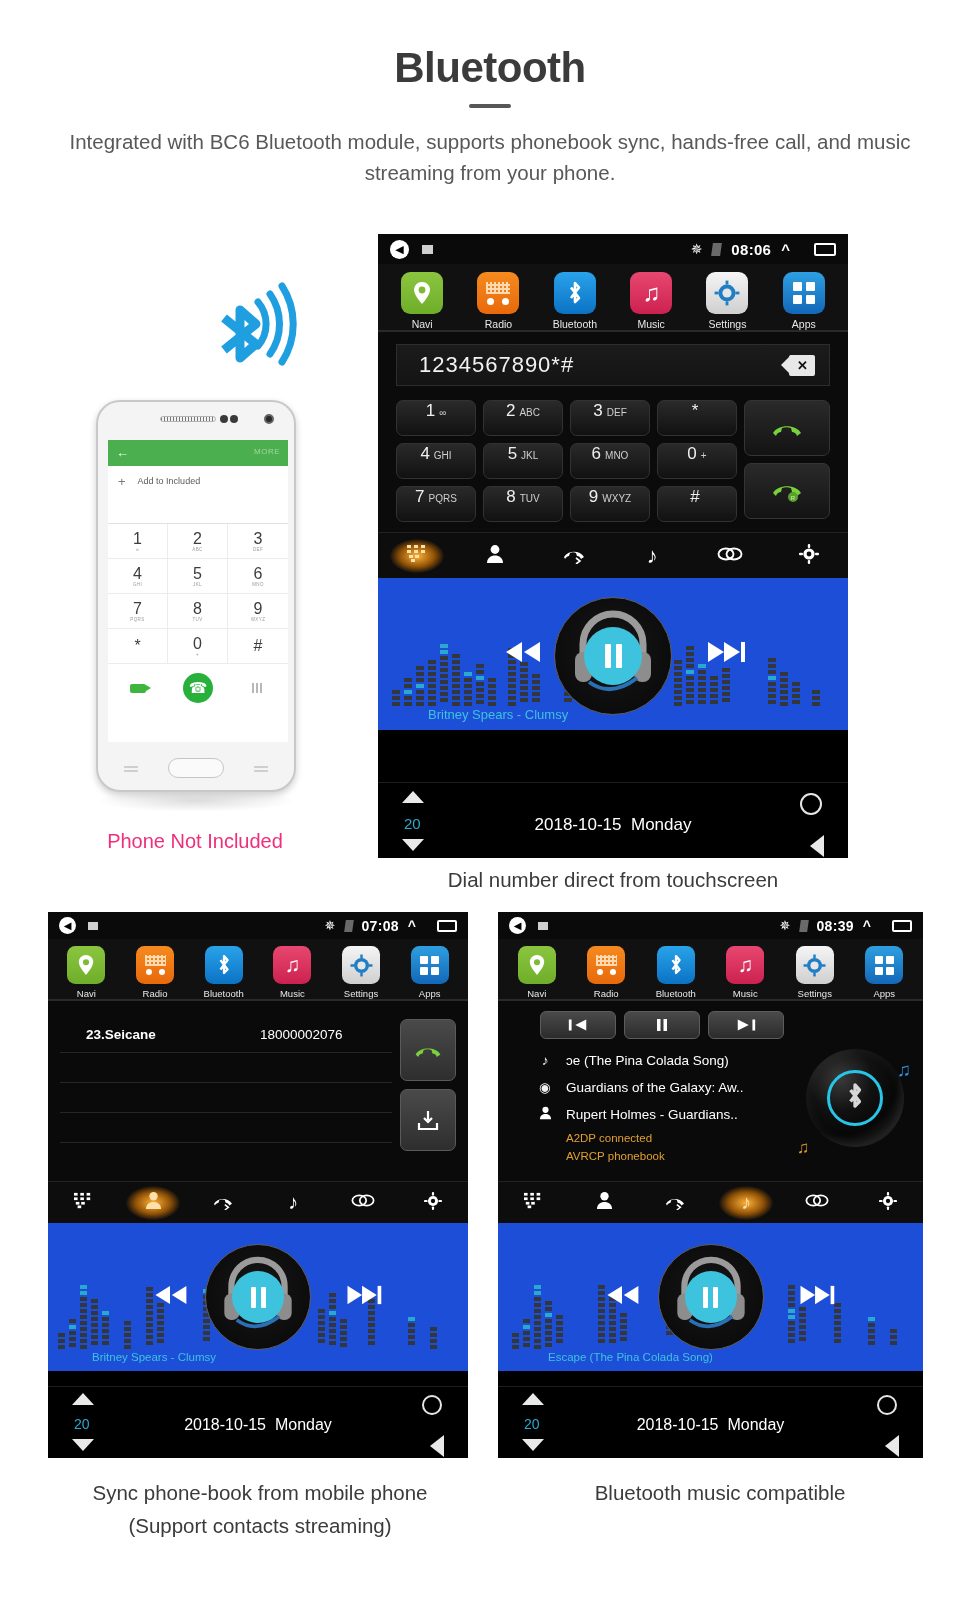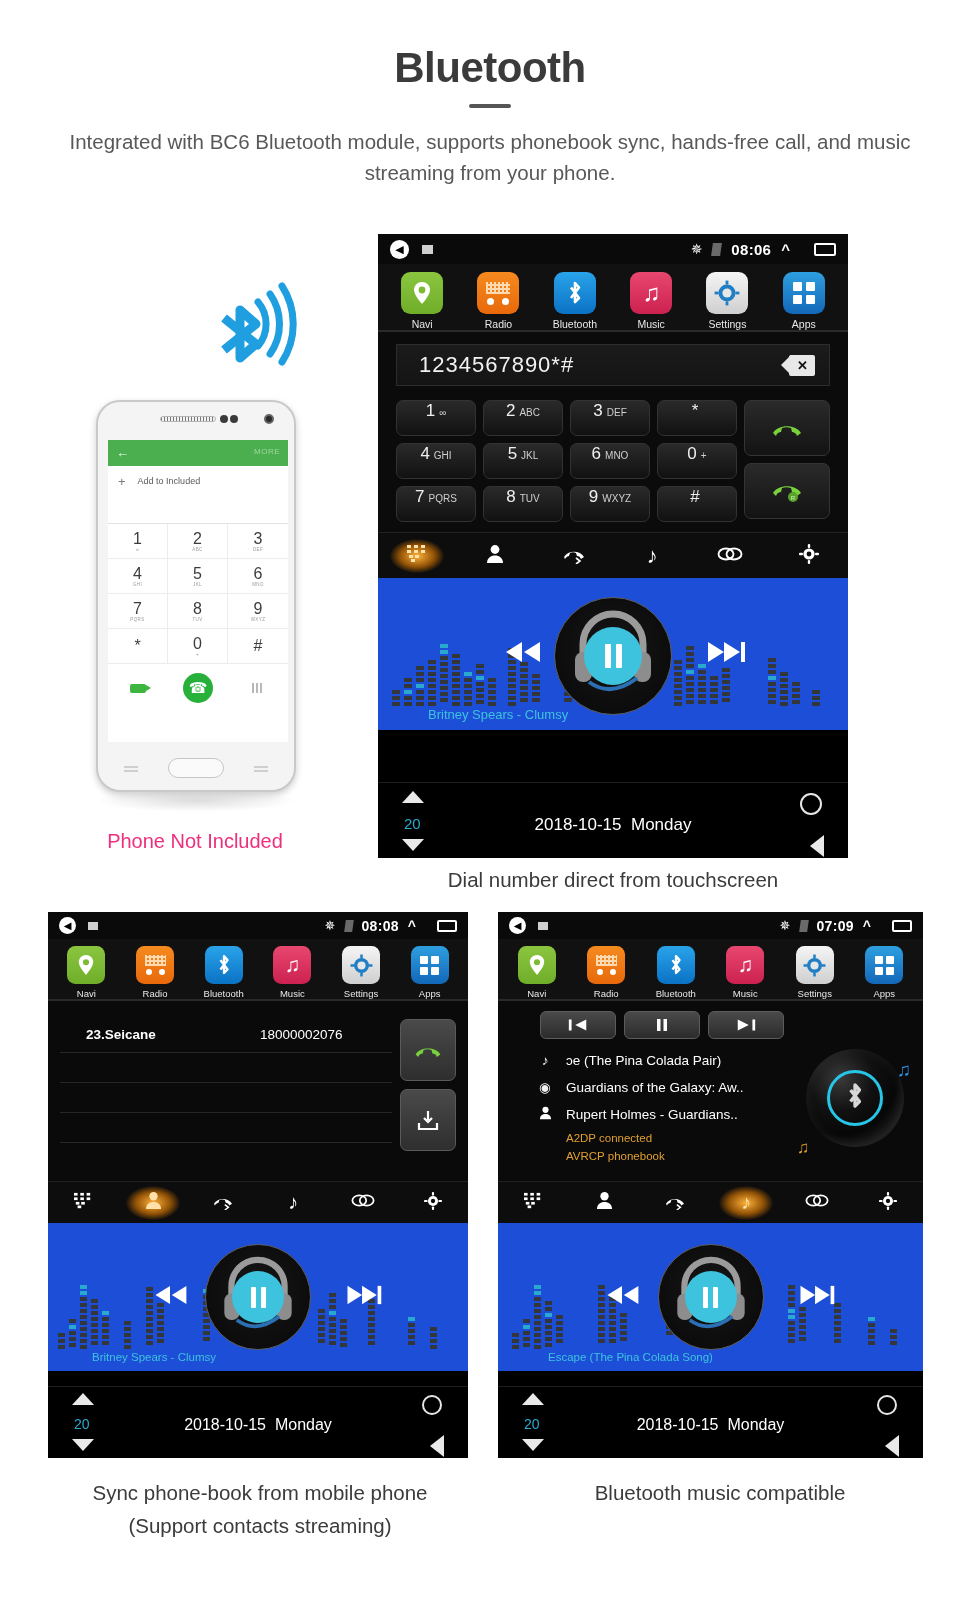--- a/index.html
+++ b/index.html
@@ -735,21 +735,21 @@
   </div>
   <div class="cap cap-main">Dial number direct from touchscreen</div>
 
   <div class="unit unit-bl">
     <div class="statusbar" style="height:27px;padding:0 11px;">
       <span class="sb-vol" style="width:17px;height:17px;font-size:10px;">◀</span>
       <span class="sb-pic" style="width:10px;height:8px;margin-left:12px;"></span>
       <span class="sb-right" style="gap:9px;font-size:14px;">
         <span style="font-size:13px;">✵</span>
         <span style="display:inline-block;width:8px;height:12px;background:#6a6a6a;transform:skewX(-8deg);"></span>
-        <span class="sb-time">08:08</span>
+        <span class="sb-time">07:08</span>
         <span class="sb-chev" style="font-size:14px;">^</span>
         <span class="sb-rect" style="width:20px;height:12px;margin-left:12px;"></span>
       </span>
     </div>
 
     <div class="approw" style="height:60px;padding:0 4px;">
       <div class="appcell">
         <div class="appicon ic-navi" style="width:38px;height:38px;">
           <svg width="18" height="22" viewBox="0 0 20 24">
               <path d="M10 1C5.6 1 2 4.5 2 8.8 2 14.5 10 23 10 23s8-8.5 8-14.2C18 4.5 14.4 1 10 1z" fill="#fff"></path>
@@ -1052,21 +1052,21 @@
     <div>(Support contacts streaming)</div>
   </div>
 
   <div class="unit unit-br">
     <div class="statusbar" style="height:27px;padding:0 11px;">
       <span class="sb-vol" style="width:17px;height:17px;font-size:10px;">◀</span>
       <span class="sb-pic" style="width:10px;height:8px;margin-left:12px;"></span>
       <span class="sb-right" style="gap:9px;font-size:14px;">
         <span style="font-size:13px;">✵</span>
         <span style="display:inline-block;width:8px;height:12px;background:#6a6a6a;transform:skewX(-8deg);"></span>
-        <span class="sb-time">07:09</span>
+        <span class="sb-time">08:39</span>
         <span class="sb-chev" style="font-size:14px;">^</span>
         <span class="sb-rect" style="width:20px;height:12px;margin-left:12px;"></span>
       </span>
     </div>
 
     <div class="approw" style="height:60px;padding:0 4px;">
       <div class="appcell">
         <div class="appicon ic-navi" style="width:38px;height:38px;">
           <svg width="18" height="22" viewBox="0 0 20 24">
               <path d="M10 1C5.6 1 2 4.5 2 8.8 2 14.5 10 23 10 23s8-8.5 8-14.2C18 4.5 14.4 1 10 1z" fill="#fff"></path>
@@ -1145,21 +1145,21 @@
               <path d="M3 1 L3 13 L15 7 Z" fill="#fff"></path>
               <rect x="19" y="1" width="3" height="12" fill="#fff"></rect>
             </svg>
         </div>
       </div>
 
       <div style="display:flex;margin-top:14px;">
         <div style="flex:1;padding-left:22px;">
           <div class="btm-line" style="margin-bottom:11px;font-size:13.5px;">
             <span class="btm-ico">♪</span>
-            <span style="margin-left:10px;">ɔe (The Pina Colada Pair)</span>
+            <span style="margin-left:10px;">ɔe (The Pina Colada Song)</span>
           </div>
           <div class="btm-line" style="margin-bottom:11px;font-size:13.5px;">
             <span class="btm-ico">◉</span>
             <span style="margin-left:10px;">Guardians of the Galaxy: Aw..</span>
           </div>
           <div class="btm-line" style="margin-bottom:9px;font-size:13.5px;">
             <span class="btm-ico">
               <svg width="13" height="14" viewBox="0 0 18 20">
                   <circle cx="9" cy="5.5" r="4.4" fill="#fff"></circle>
                   <path d="M1 19c0-5 3.8-7.5 8-7.5s8 2.5 8 7.5z" fill="#fff"></path>

